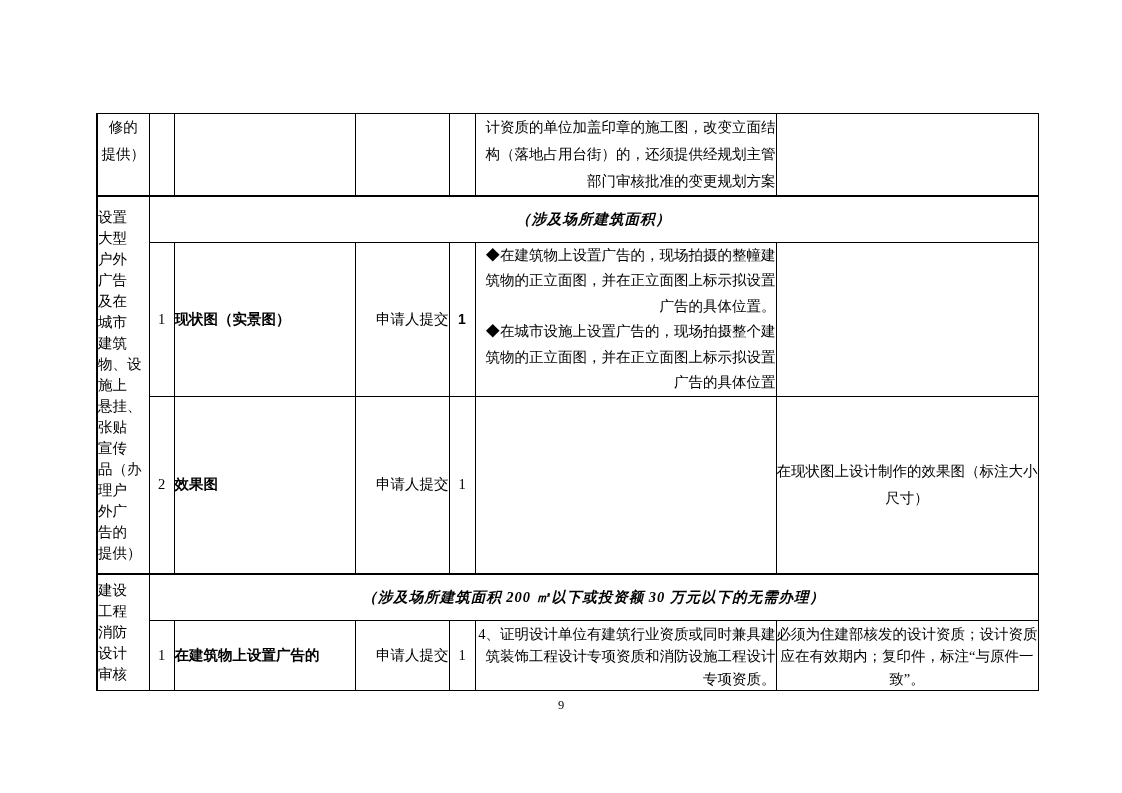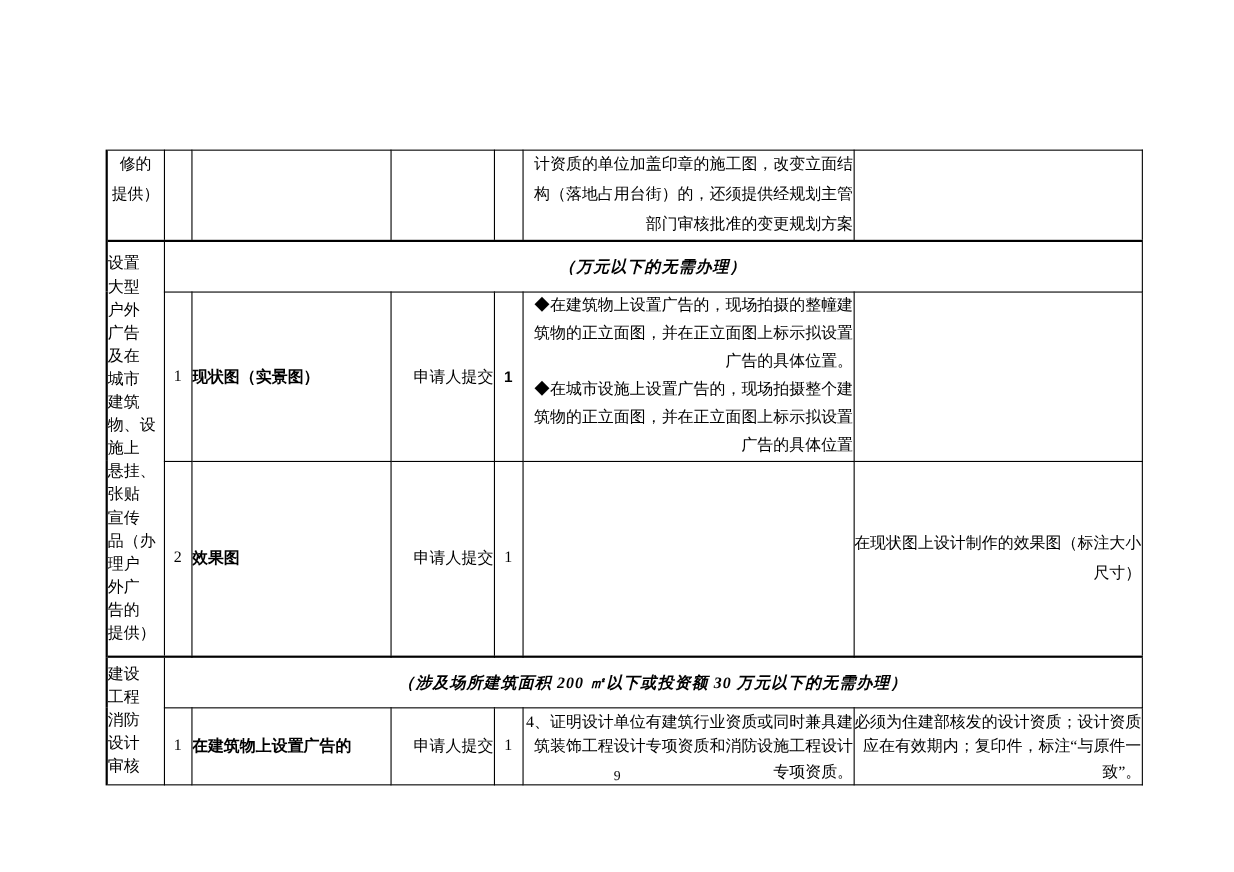--- a/index.html
+++ b/index.html
@@ -12,21 +12,21 @@
     width: 1122px;
     height: 793px;
     background: #ffffff;
     font-family: "Liberation Serif", serif;
     color: #000000;
     overflow: hidden;
   }
   table.doc-table {
     position: absolute;
     left: 96px;
-    top: 136px;
+    top: 113px;
     width: 941px;
     border-collapse: collapse;
     table-layout: fixed;
   }
   table.doc-table td {
     border: 1px solid #000000;
     font-size: 14.5px;
     padding: 0;
     overflow: hidden;
   }
@@ -86,21 +86,21 @@
     padding: 1px 6px 1px 6px;
     line-height: 25.5px;
     white-space: pre-line;
   }
   td.cell-desc.tight, td.cell-rem.tight {
     line-height: 22.5px;
     vertical-align: top;
     padding-top: 2px;
   }
   td.cell-rem {
-    text-align: right;
+    text-align: center;
     vertical-align: middle;
     padding: 1px 6px;
     line-height: 27px;
   }
   td.cell-header {
     text-align: center;
     vertical-align: middle;
     font-size: 17px;
     font-weight: bold;
     font-style: italic;
@@ -154,21 +154,21 @@
 物、设
 施上
 悬挂、
 张贴
 宣传
 品（办
 理户
 外广
 告的
 提供）</td>
-      <td class="cell-header" colspan="6">（万元以下的无需办理）</td>
+      <td class="cell-header" colspan="6">（涉及场所建筑面积）</td>
     </tr>
 
     <tr class="r-tall1">
       <td class="cell-no">1</td>
       <td class="cell-name">现状图（实景图）</td>
       <td class="cell-sub">申请人提交</td>
       <td class="cell-cnt bold-count">1</td>
       <td class="cell-desc">◆在建筑物上设置广告的，现场拍摄的整幢建筑物的正立面图，并在正立面图上标示拟设置广告的具体位置。
 ◆在城市设施上设置广告的，现场拍摄整个建筑物的正立面图，并在正立面图上标示拟设置广告的具体位置</td>
       <td class="cell-rem"></td>

